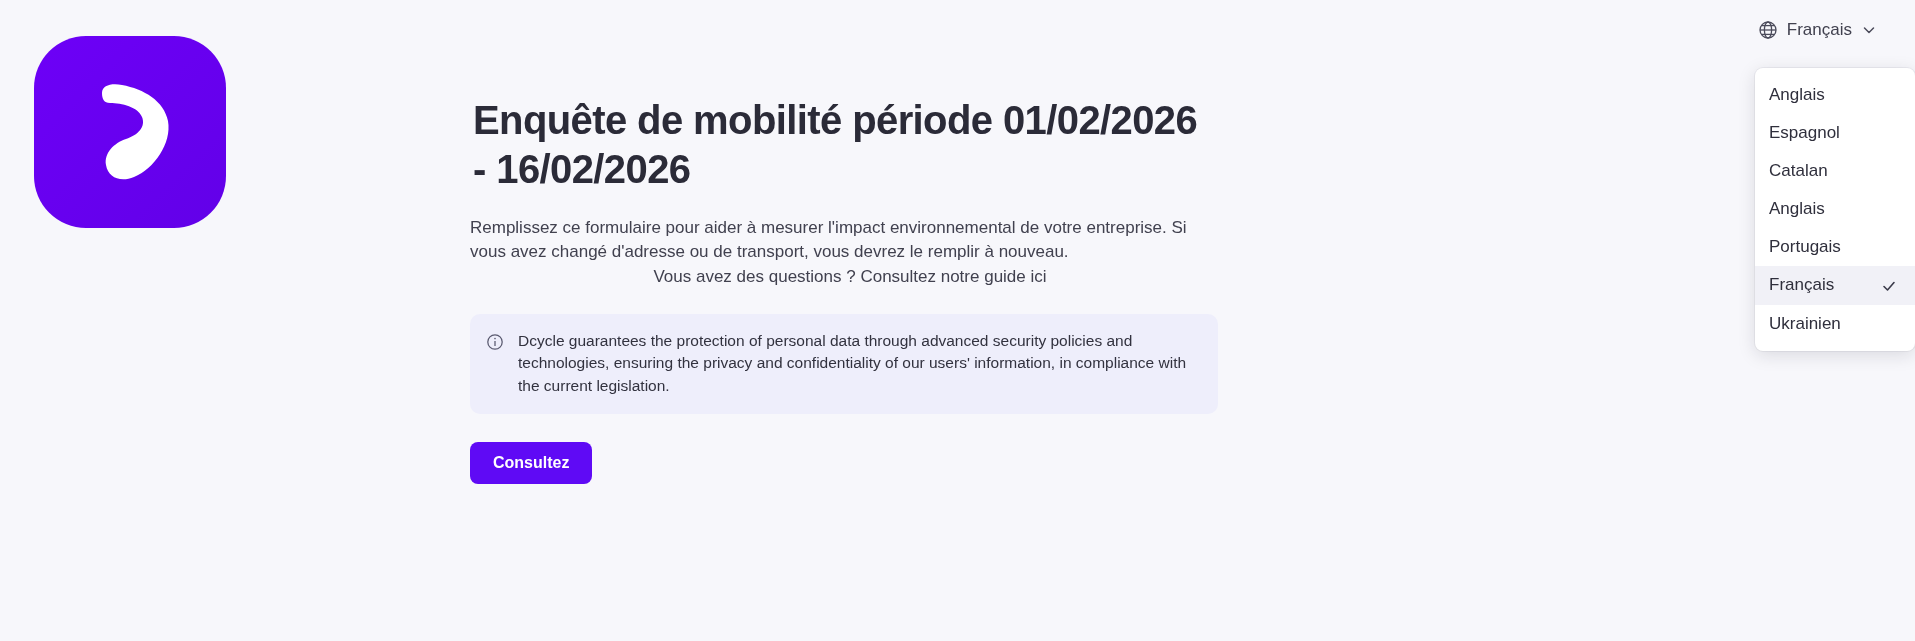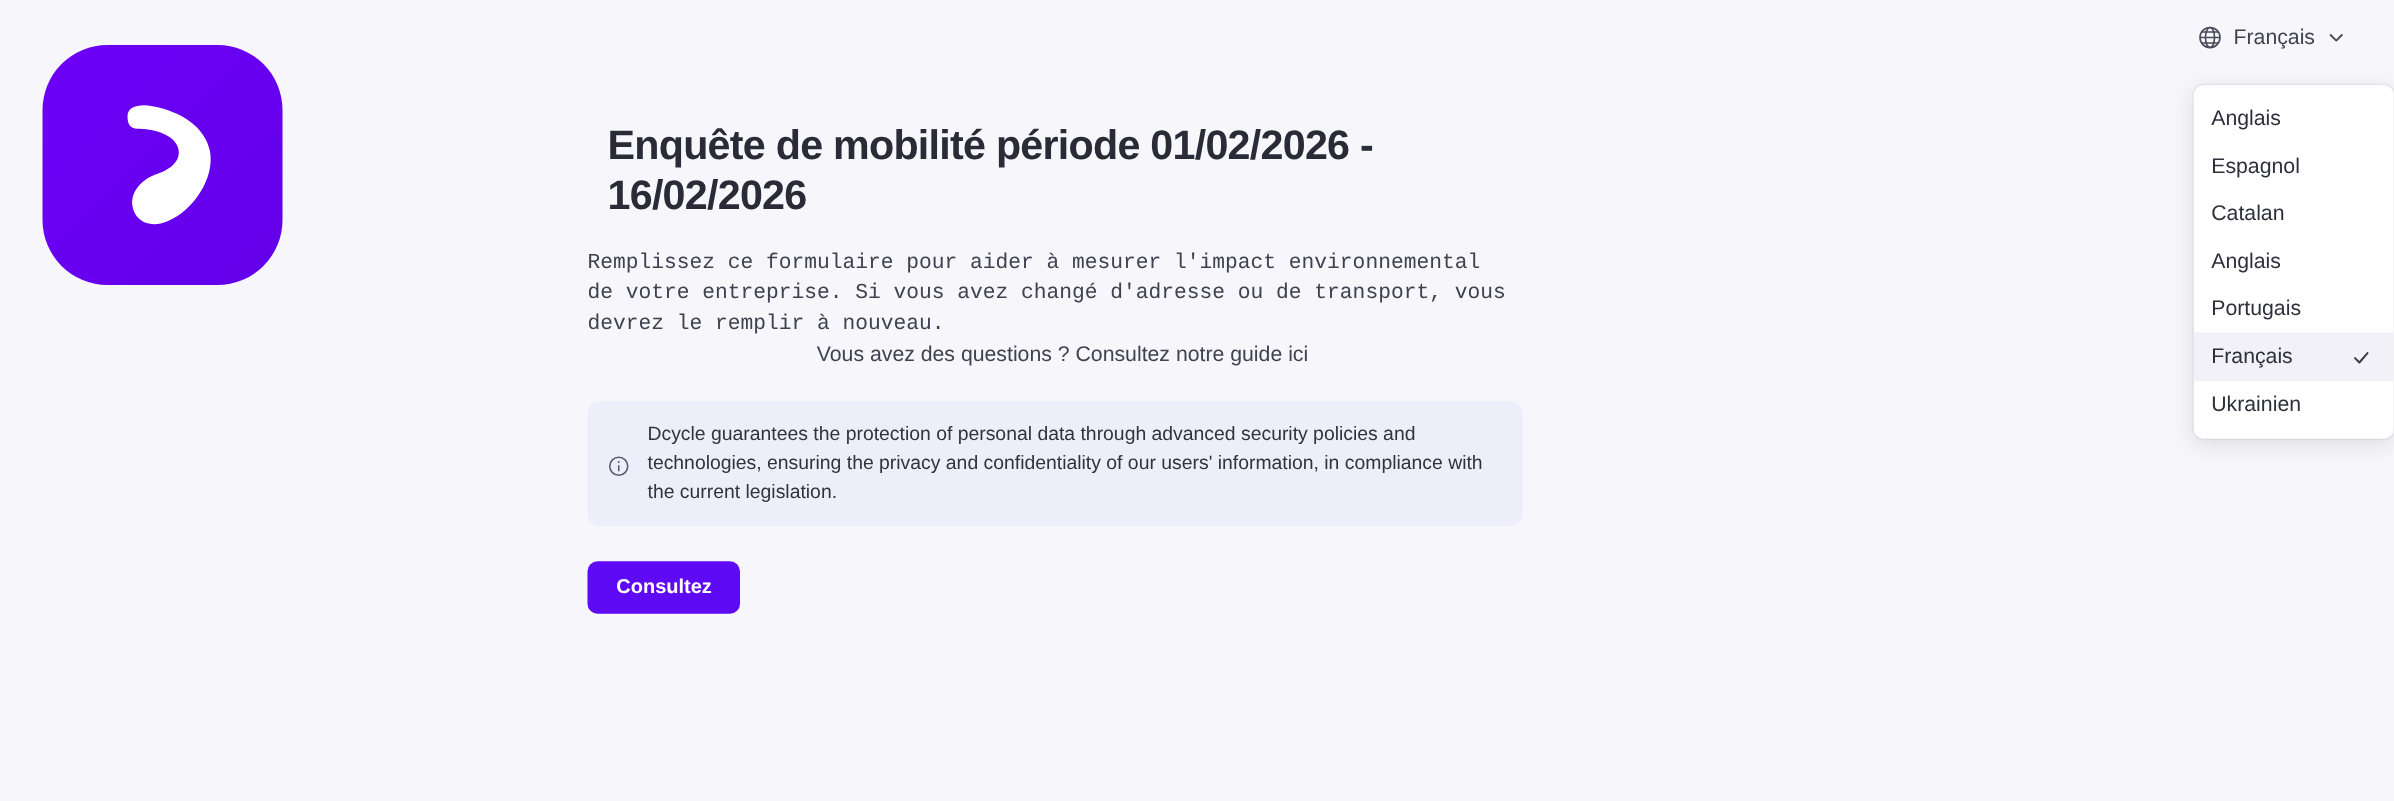--- a/index.html
+++ b/index.html
@@ -39,49 +39,48 @@
 
   
   .content {
     position: absolute;
     left: 470px;
     top: 96px;
     width: 760px;
   }
 
   .title {
-    font-size: 33px;
+    font-size: 40px;
     line-height: 1.22;
     font-weight: bold;
     letter-spacing: -0.6px;
     color: #2b2b38;
-    margin: 0 0 22px 16px;
+    margin: 0 0 22px 3px;
     max-width: 745px;
   }
 
   .intro {
     font-size: 17px;
     line-height: 1.45;
     color: #41414f;
     margin: 0;
     max-width: 742px;
-    font-family: Liberation Mono, monospace;
   }
   .intro-second {
     font-size: 17px;
     line-height: 1.45;
     color: #41414f;
     margin: 0 0 24px 0;
     text-align: center;
   }
 
   
   .info-box {
     display: flex;
-    align-items: center;
+    align-items: flex-start;
     gap: 14px;
     background: #eeeefb;
     border-radius: 10px;
     padding: 16px 20px 16px 16px;
     width: 748px;
     margin-bottom: 28px;
   }
   .info-icon {
     flex: 0 0 auto;
     width: 18px;

